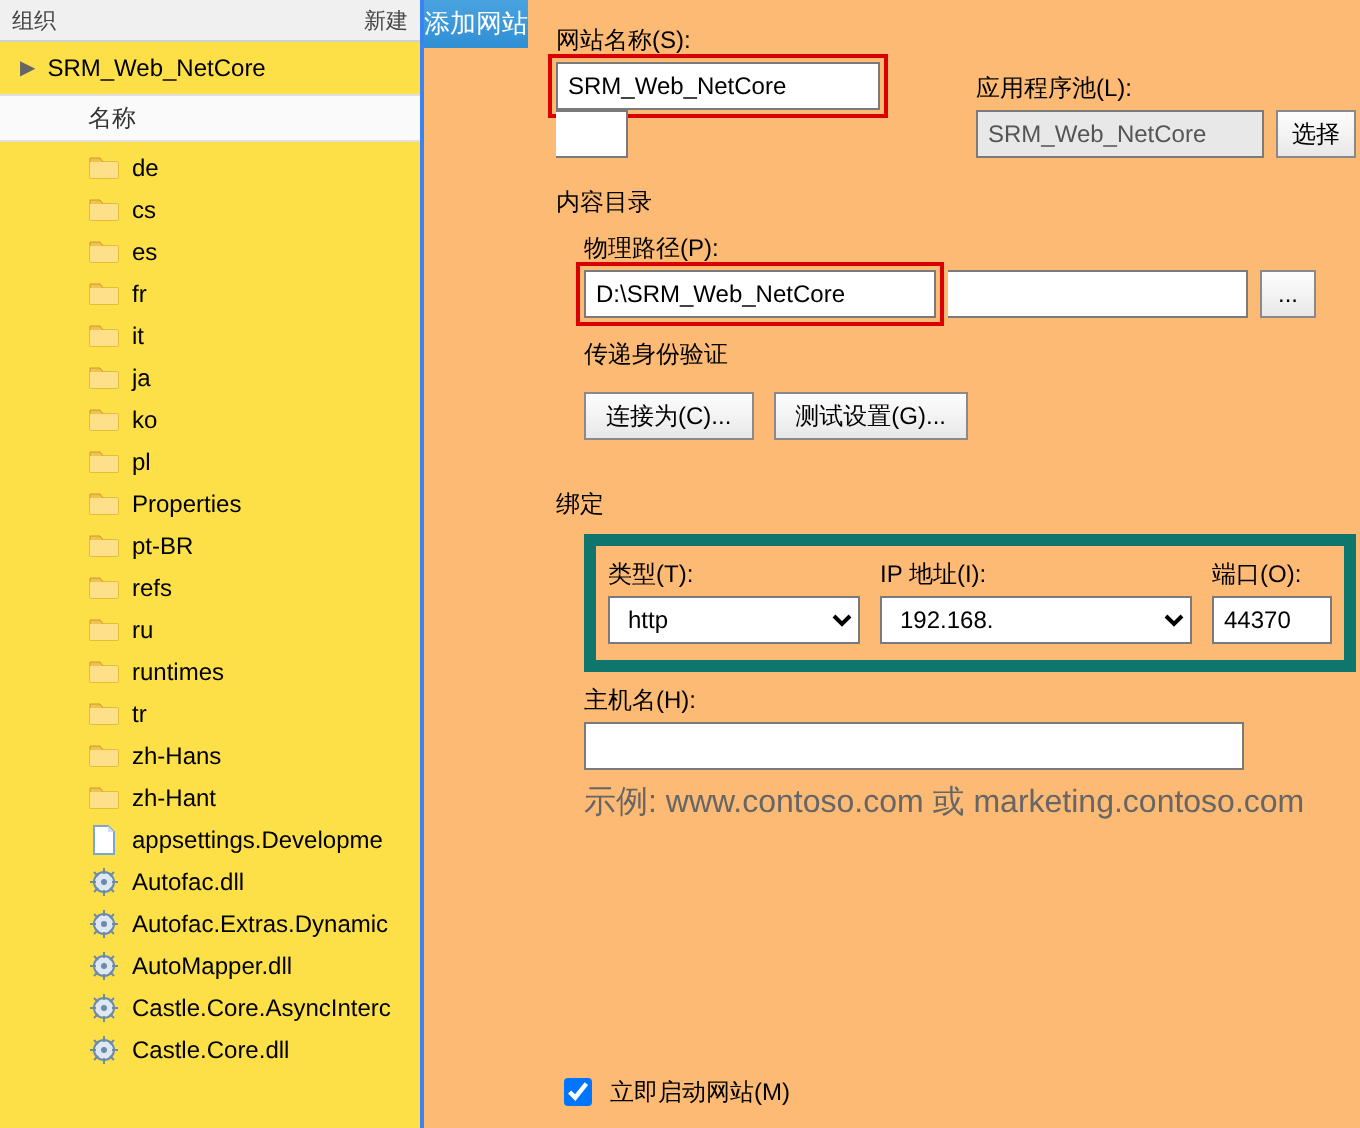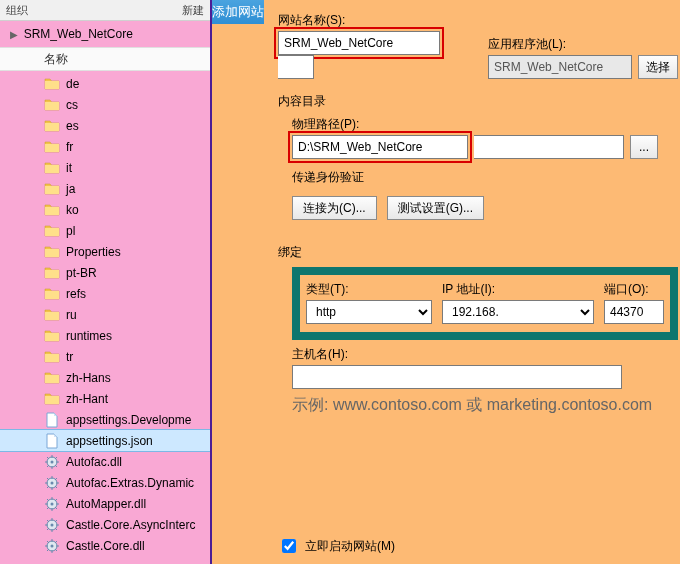--- a/index.html
+++ b/index.html
@@ -1,17 +1,17 @@
 <!DOCTYPE html>
 <html><head>
 <meta charset="utf-8">
 <style>
 html,body{margin:0;padding:0;font-family:"Microsoft YaHei","Segoe UI",sans-serif;font-size:12px;color:#000;background:#fff}
 .root{width:680px;height:564px;display:flex;overflow:hidden;position:relative}
-.left-pane{width:210px;height:100%;background:#f9a8d4;border-right:2px solid #4c1d95;display:flex;flex-direction:column}
+.left-pane{width:210px;height:100%;background:#fde047;border-right:2px solid #3b82f6;display:flex;flex-direction:column}
 .left-header{height:20px;background:#f0f0f0;border-bottom:1px solid #d0d0d0;display:flex;align-items:center;padding:0 6px;font-size:11px;color:#444}
 .left-header .gap{flex:1}
 .breadcrumb{height:26px;border-bottom:1px solid #e0e0e0;display:flex;align-items:center;padding:0 4px;font-size:12px}
 .breadcrumb .tri{color:#666;margin:0 6px;font-size:10px}
 .col-header{height:22px;border-bottom:1px solid #e0e0e0;display:flex;align-items:center;padding:0 44px;font-size:12px;color:#333;background:#fafafa}
 .file-list{flex:1;overflow:auto;padding-top:2px}
 .file-item{height:21px;display:flex;align-items:center;padding-left:44px;white-space:nowrap}
 .file-item.selected{background:#cde8ff;outline:1px solid #7cb8e6}
 .icon{width:16px;height:16px;margin-right:6px;flex:none}
 .icon.folder svg,.icon.file svg,.icon.dll svg,.icon.json svg{width:16px;height:16px}
@@ -21,21 +21,21 @@
 .row{display:flex;gap:20px;margin-bottom:4px}
 .col{flex:1}
 label.lbl{display:block;font-size:12px;margin-bottom:2px;color:#000}
 input.txt,select.sel{box-sizing:border-box;height:24px;border:1px solid #7a7a7a;background:#fff;font-size:12px;padding:0 5px;font-family:inherit}
 input.txt.disabled{background:#e8e8e8;color:#555}
 .btn{height:24px;min-width:70px;background:linear-gradient(#fdfdfd,#e8e8e8);border:1px solid #8a8a8a;font-size:12px;padding:0 10px;font-family:inherit;cursor:default}
 .btn.small{min-width:28px;padding:0}
 .section-lbl{font-size:12px;margin:14px 0 6px 0}
 .indent{margin-left:14px}
 .hl{border:2px solid #d80000;padding:2px;margin:-4px;display:inline-block}
-.hl-row{border:8px solid #0f766e;padding:6px 6px 8px 6px;margin:0 0 6px 0}
+.hl-row{border:6px solid #0f766e;padding:6px 6px 8px 6px;margin:0 0 6px 0}
 .bind-row{display:flex;gap:10px;align-items:flex-end}
 .example{color:#666;font-size:16px;margin-top:6px}
 .footer-check{position:absolute;bottom:8px;left:14px;display:flex;align-items:center;gap:6px;font-size:12px}
 input[type=checkbox]{width:14px;height:14px}
 .select-btn{height:24px;min-width:40px;background:linear-gradient(#fdfdfd,#e8e8e8);border:1px solid #8a8a8a;font-size:12px;padding:0 6px;font-family:inherit}
 </style>
 </head>
 <body>
 <div class="root">
 
@@ -162,27 +162,20 @@
               <path fill="#ffe08a" d="M1 5h14v8H1z"></path>
             </svg></span>
           <span>zh-Hant</span>
         </div>
         <div class="file-item">
           <span class="icon json"><svg viewBox="0 0 16 16">
               <path fill="#fff" stroke="#7aa7d6" d="M3 1h7l3 3v11H3z"></path>
               <path fill="#cfe3f7" d="M10 1v3h3"></path>
             </svg></span>
           <span>appsettings.Developme</span>
-        </div>
-        <div class="file-item selected">
-          <span class="icon json"><svg viewBox="0 0 16 16">
-              <path fill="#fff" stroke="#7aa7d6" d="M3 1h7l3 3v11H3z"></path>
-              <path fill="#cfe3f7" d="M10 1v3h3"></path>
-            </svg></span>
-          <span>appsettings.json</span>
         </div>
         <div class="file-item">
           <span class="icon dll"><svg viewBox="0 0 16 16">
               <circle cx="8" cy="8" r="5" fill="#dfe8f0" stroke="#6a8aae"></circle>
               <circle cx="8" cy="8" r="1.5" fill="#6a8aae"></circle>
               <path stroke="#6a8aae" stroke-width="1" d="M8 1v3M8 12v3M1 8h3M12 8h3M3 3l2 2M11 11l2 2M13 3l-2 2M5 11l-2 2"></path>
             </svg></span>
           <span>Autofac.dll</span>
         </div>
         <div class="file-item">

